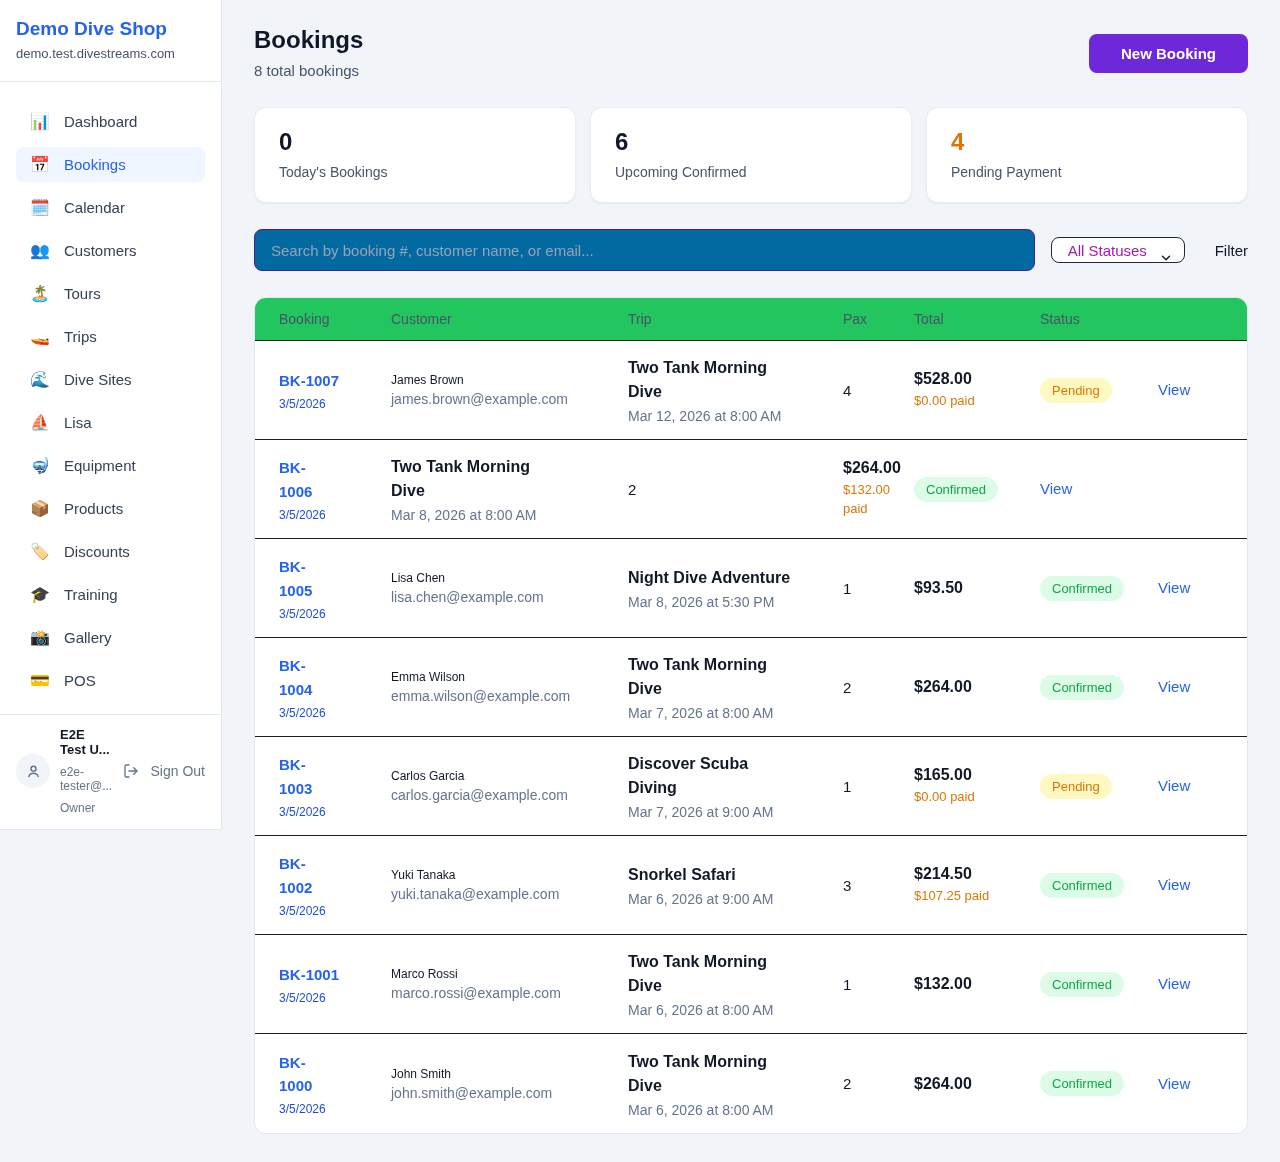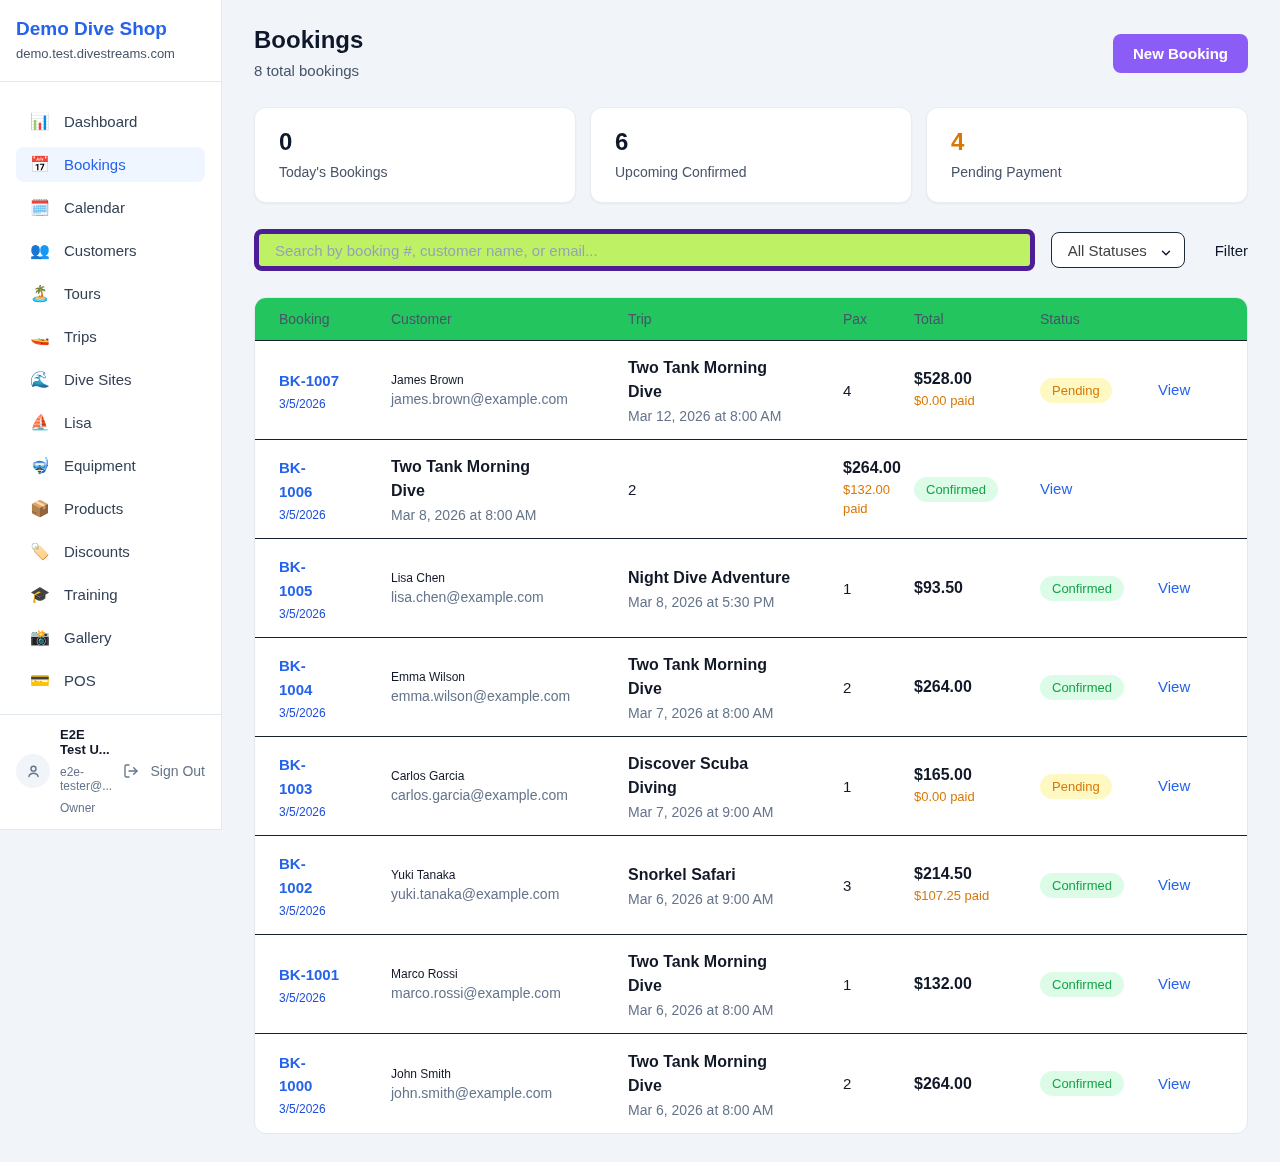--- a/index.html
+++ b/index.html
@@ -24,32 +24,32 @@
   .avatar { width: 34px; height: 34px; border-radius: 50%; background: #f1f5f9; display: flex; align-items: center; justify-content: center; flex-shrink: 0; }
   .user-info { flex: 1; min-width: 0; }
   .user-name { font-size: 13px; font-weight: 700; color: #111827; }
   .user-email, .user-role { font-size: 12px; color: #64748b; margin-top: 8px; }
   .signout { display: flex; align-items: center; gap: 12px; color: #64748b; font-size: 14px; background: none; border: none; cursor: pointer; font-family: inherit; flex-shrink: 0; }
   
   .main { flex: 1; padding: 26px 32px 32px; }
   .page-header { display: flex; justify-content: space-between; align-items: flex-start; }
   h1 { font-size: 24px; font-weight: 700; color: #0f172a; }
   .subtitle { margin-top: 8px; font-size: 15px; color: #475569; }
-  .btn-primary { margin-top: 8px; background: #8b5cf6; color: #fff; border: none; border-radius: 8px; padding: 11px 20px; font-size: 15px; font-weight: 600; font-family: inherit; cursor: pointer; }
+  .btn-primary { margin-top: 8px; background: #6d28d9; color: #fff; border: none; border-radius: 8px; padding: 11px 32px; font-size: 15px; font-weight: 600; font-family: inherit; cursor: pointer; }
   
   .stats { margin-top: 28px; display: grid; grid-template-columns: repeat(3, 1fr); gap: 14px; }
   .stat-card { background: #fff; border: 1px solid #e8edf3; border-radius: 12px; padding: 20px 24px 22px; box-shadow: 0 1px 2px rgba(15,23,42,.05); }
   .stat-value { font-size: 24px; font-weight: 700; color: #0f172a; }
   .stat-label { margin-top: 8px; font-size: 14px; color: #475569; }
   
   .controls { margin-top: 26px; display: flex; align-items: center; gap: 16px; }
-  .search { flex: 1; height: 42px; padding: 0 16px; border: 5px solid #4c1d95; border-radius: 8px; font-size: 15px; font-family: inherit; color: #0f172a; background: #bef264; }
+  .search { flex: 1; height: 42px; padding: 0 16px; border: 1px solid #4c1d95; border-radius: 8px; font-size: 15px; font-family: inherit; color: #0f172a; background: #0369a1; }
   .search::placeholder { color: #94a3b8; }
   .select-wrap { position: relative; }
-  .select-wrap select { appearance: none; -webkit-appearance: none; height: 36px; padding: 0 36px 0 16px; border: 1px solid #1e293b; border-radius: 8px; font-size: 15px; font-family: inherit; color: #404040; background: #fff; cursor: pointer; }
+  .select-wrap select { appearance: none; -webkit-appearance: none; height: 26px; padding: 0 36px 0 16px; border: 1px solid #1e293b; border-radius: 8px; font-size: 15px; font-family: inherit; color: #a21caf; background: #fff; cursor: pointer; }
   .select-wrap .chev { position: absolute; right: 12px; top: 14px; pointer-events: none; }
   .filter-btn { margin-left: 14px; background: none; border: none; font-size: 15px; color: #0f172a; font-family: inherit; cursor: pointer; }
   
   .table { margin-top: 26px; background: #fff; border: 1px solid #e2e8f0; border-radius: 12px; overflow: hidden; }
   .tgrid { display: grid; grid-template-columns: 112px 237px 215px 71px 126px 118px 1fr; align-items: center; padding: 0 24px; }
   .thead { background: #22c55e; border-bottom: 1px solid #16202c; }
   .th { padding: 13px 0; font-size: 14px; color: #475569; }
   .trow { min-height: 99px; border-bottom: 1px solid #16202c; padding-top: 14px; padding-bottom: 14px; }
   .trow:last-child { border-bottom: none; }
   .cell { padding-right: 10px; }

